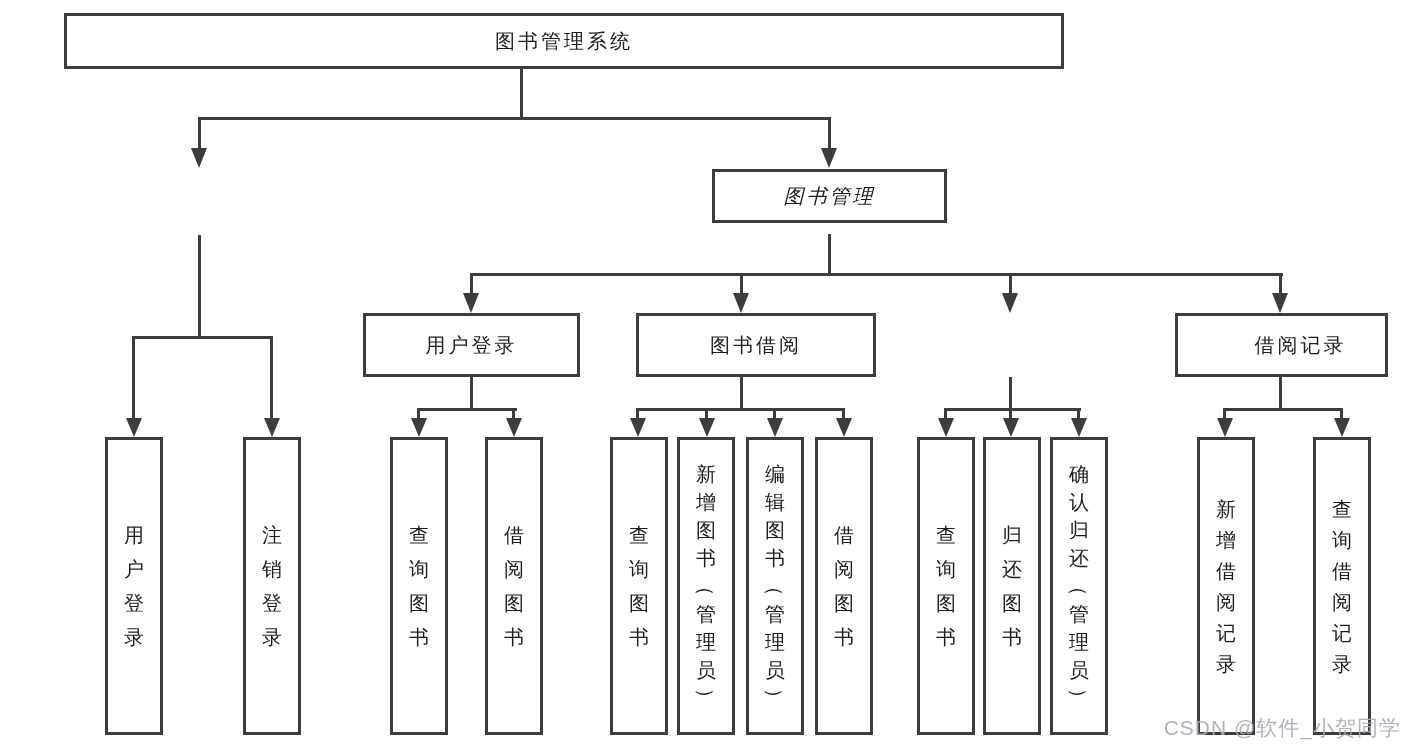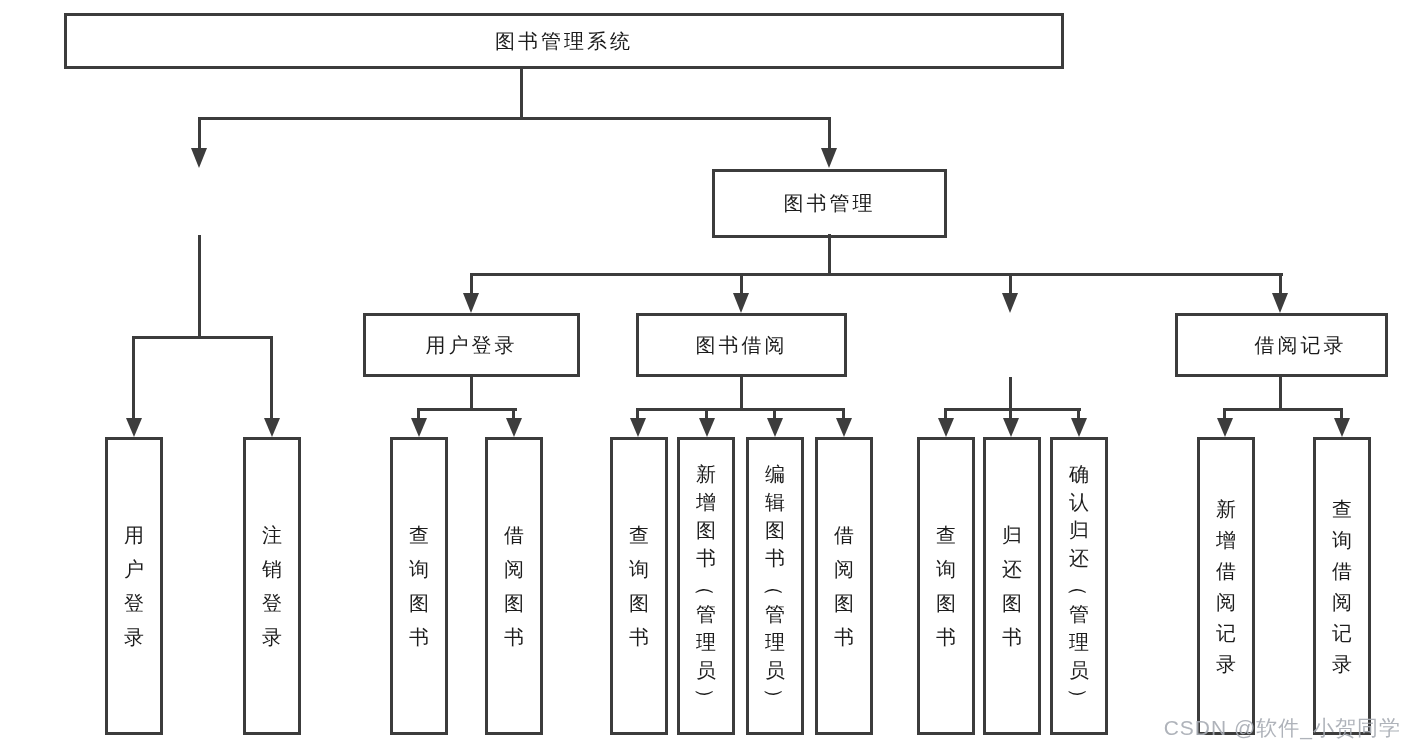--- a/index.html
+++ b/index.html
@@ -56,21 +56,21 @@
     <span>图书管理系统</span>
   </div>
 
   <div class="vline" style="left:520px;top:69px;height:51px;"></div>
   <div class="hline" style="left:198px;top:117px;width:633px;"></div>
   <div class="vline" style="left:198px;top:117px;height:33px;"></div>
   <div class="arrow" style="left:191px;top:148px;"></div>
   <div class="vline" style="left:828px;top:117px;height:33px;"></div>
   <div class="arrow" style="left:821px;top:148px;"></div>
 
-  <div class="hbox" style="left:712px;top:169px;width:235px;height:69px;">
+  <div class="hbox" style="left:712px;top:169px;width:235px;height:54px;font-style:italic;">
     <span>图书管理</span>
   </div>
 
   <div class="vline" style="left:198px;top:235px;height:104px;"></div>
   <div class="hline" style="left:132px;top:336px;width:141px;"></div>
   <div class="vline" style="left:132px;top:336px;height:84px;"></div>
   <div class="arrow sm" style="left:126px;top:418px;"></div>
   <div class="vline" style="left:270px;top:336px;height:84px;"></div>
   <div class="arrow sm" style="left:264px;top:418px;"></div>
 
@@ -81,21 +81,21 @@
   <div class="vline" style="left:740px;top:273px;height:23px;"></div>
   <div class="arrow" style="left:733px;top:293px;"></div>
   <div class="vline" style="left:1009px;top:273px;height:23px;"></div>
   <div class="arrow" style="left:1002px;top:293px;"></div>
   <div class="vline" style="left:1279px;top:273px;height:23px;"></div>
   <div class="arrow" style="left:1272px;top:293px;"></div>
 
   <div class="hbox" style="left:363px;top:313px;width:217px;height:64px;">
     <span>用户登录</span>
   </div>
-  <div class="hbox" style="left:636px;top:313px;width:211px;height:64px;">
+  <div class="hbox" style="left:636px;top:313px;width:240px;height:64px;">
     <span>图书借阅</span>
   </div>
   <div class="hbox" style="left:1175px;top:313px;width:213px;height:64px;padding-left:38px;">
     <span>借阅记录</span>
   </div>
 
   <div class="vline" style="left:470px;top:377px;height:34px;"></div>
   <div class="hline" style="left:417px;top:408px;width:100px;"></div>
   <div class="vline" style="left:417px;top:408px;height:13px;"></div>
   <div class="arrow sm" style="left:411px;top:418px;"></div>

